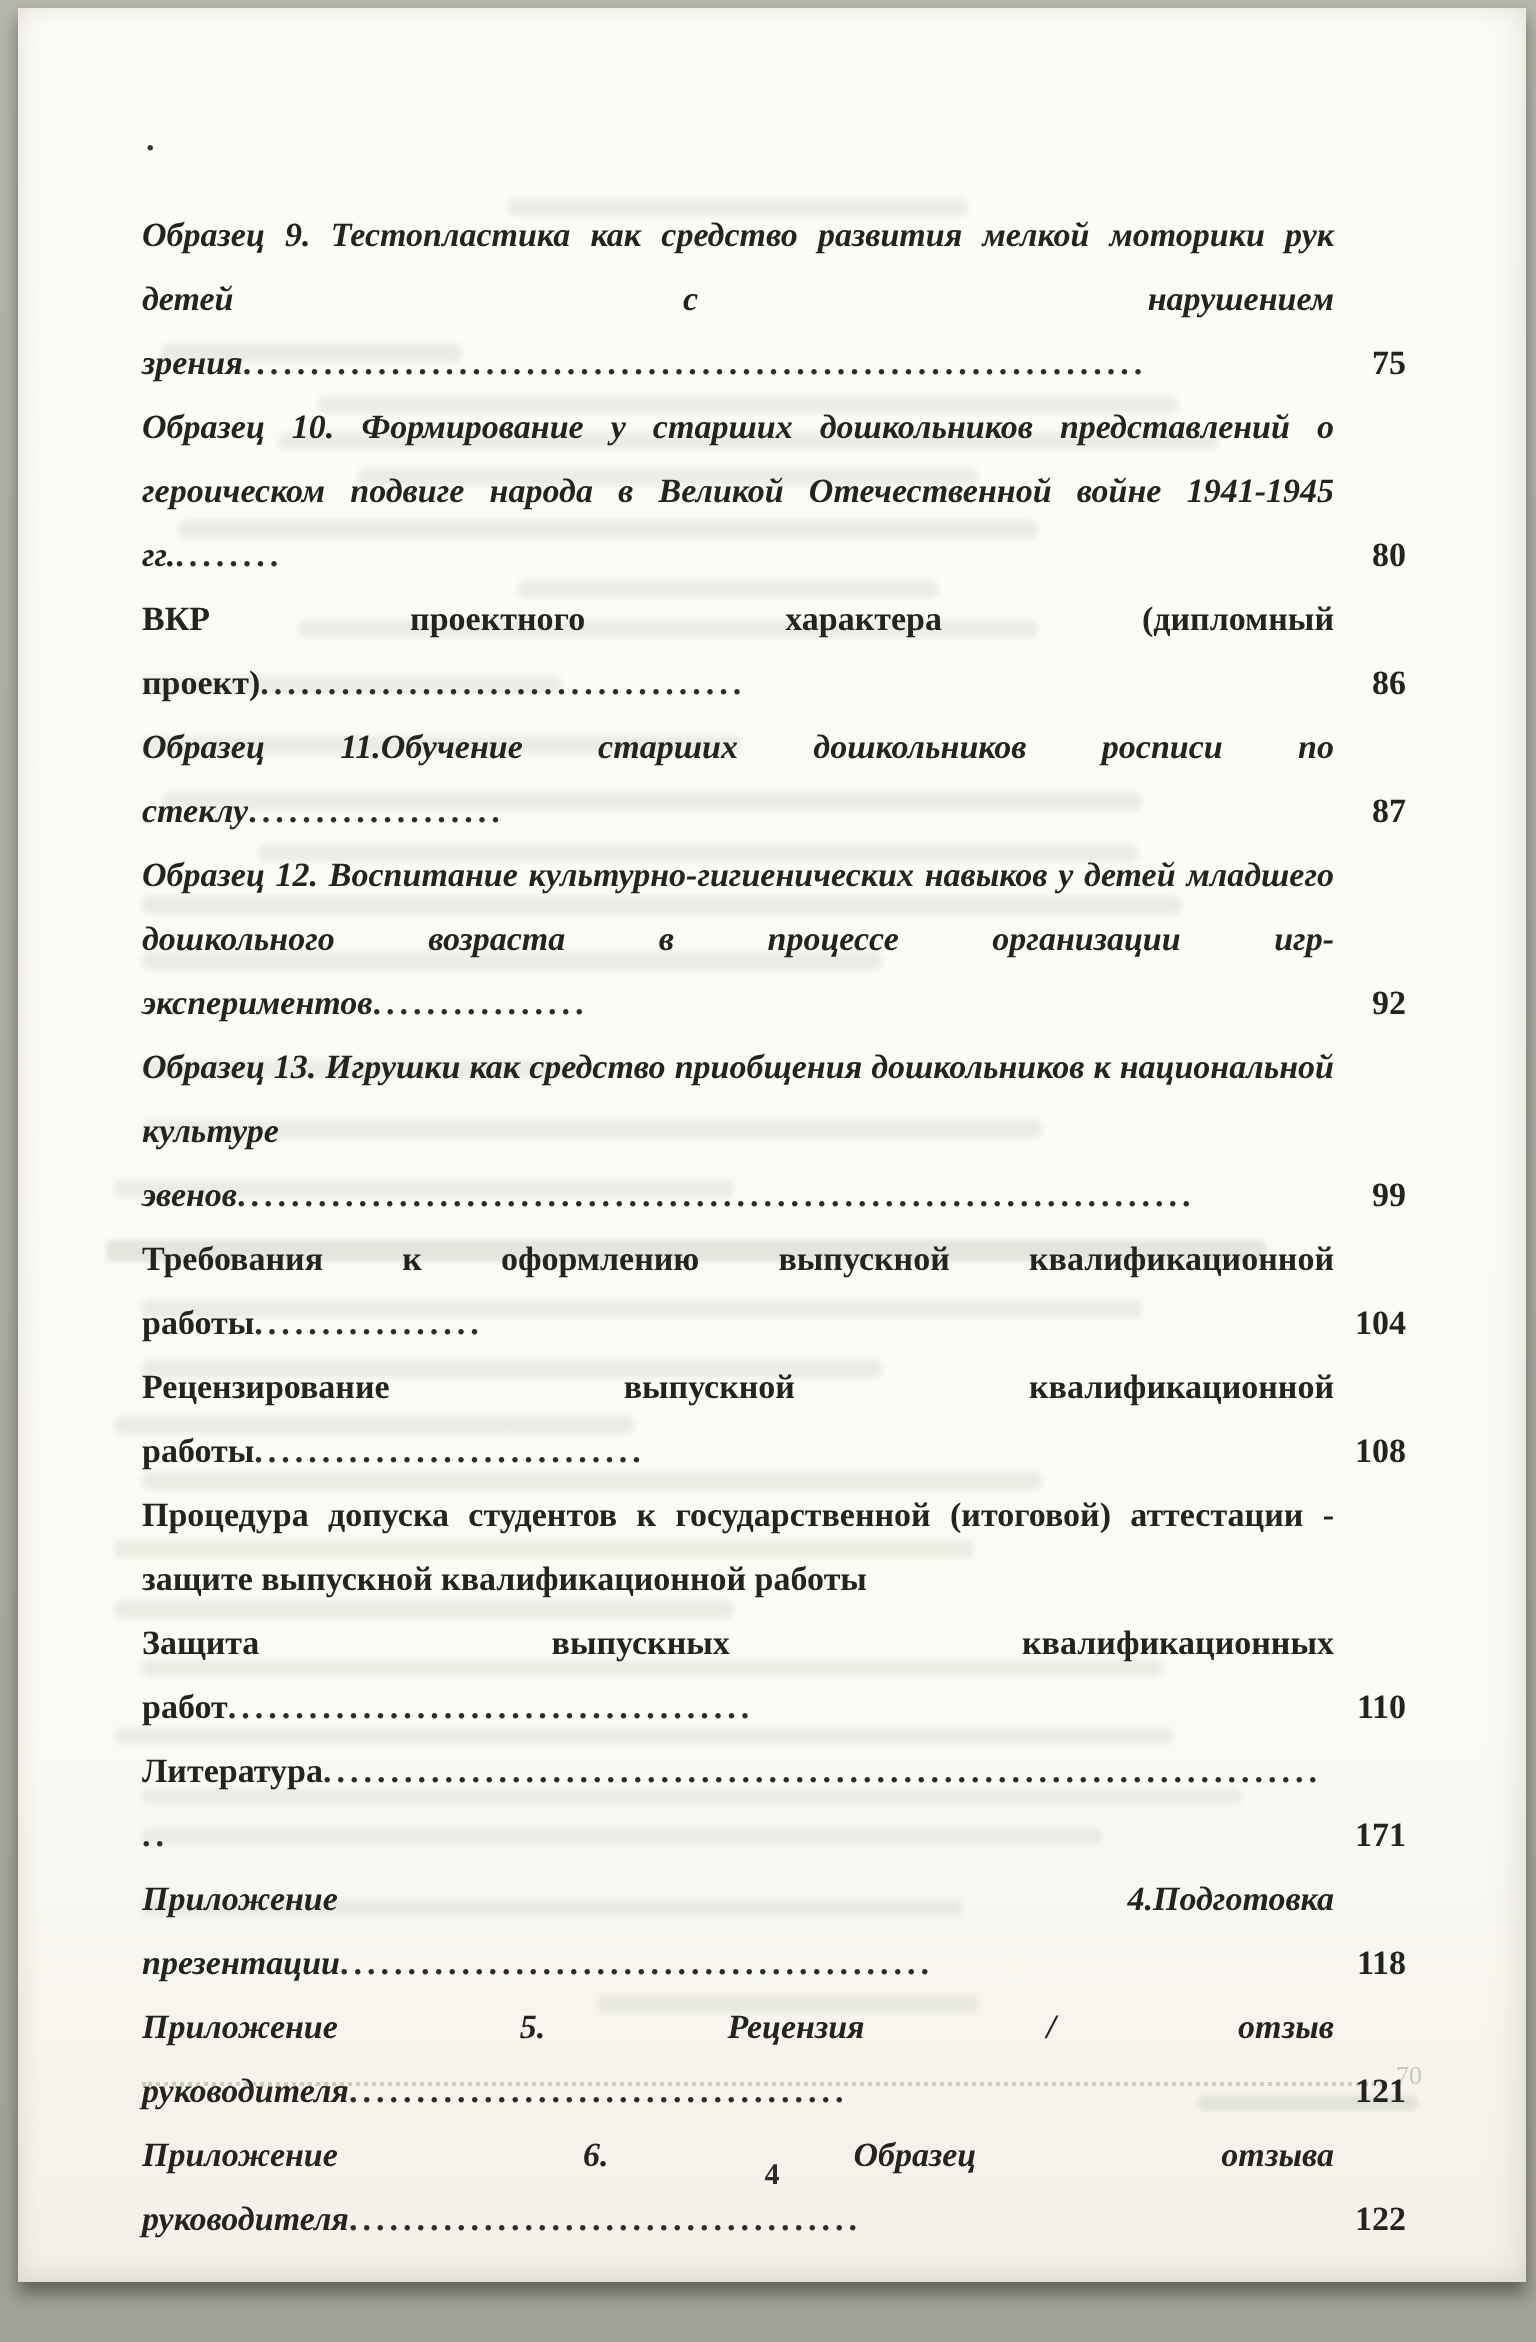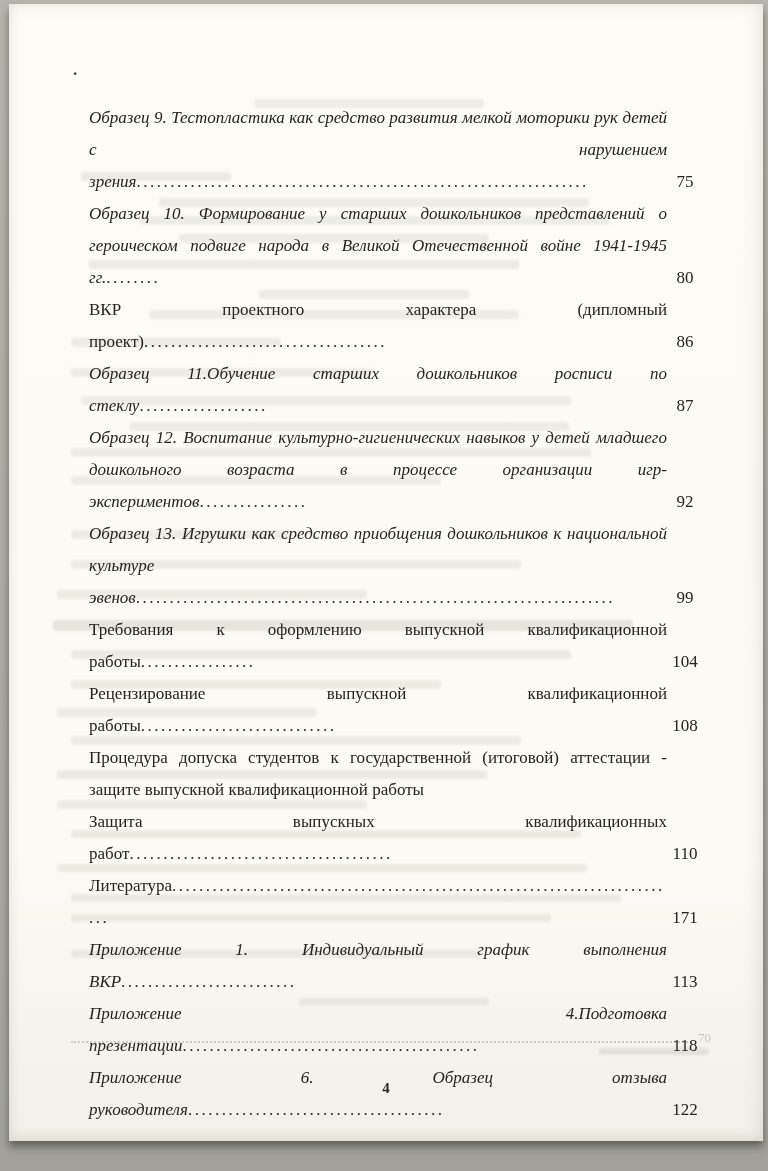--- a/index.html
+++ b/index.html
@@ -18,25 +18,25 @@
                 inset 4px 0 10px rgba(130,125,105,.05);
   }
   .bleed { position:absolute; inset:0; z-index:1; pointer-events:none; }
   .smudge { position:absolute; background:#767a6e; filter:blur(1.3px); border-radius:3px; }
   .ghost-line {
     position:absolute; left:62px; right:52px; top:1026px;
     display:flex; align-items:flex-end;
     color:#7d8076; opacity:.38; font-size:13px;
   }
   .ghost-dots { flex:1; border-bottom:2px dotted #8b8e83; margin:0 6px 3px 0; height:10px; }
-  .content { position:relative; z-index:2; padding:98px 60px 0 80px; color:#24231f; }
+  .content { position:relative; z-index:2; padding:98px 60px 0 62px; color:#24231f;font-weight:bold; }
   .entry { display:flex; align-items:flex-end; font-size:17px; line-height:32px; }
   .entry-text { flex:1 1 auto; text-align:justify; hyphens:none; }
   .italic .entry-text { font-style:italic; }
-  .entry-page { flex:0 0 36px; text-align:center; line-height:32px; font-style:normal; }
+  .entry-page { flex:0 0 36px; text-align:right; line-height:32px; font-style:normal; }
   .dots { font-style:normal; letter-spacing:2.5px; overflow-wrap:anywhere; word-break:break-all; color:#2e2d29; }
   .stray { position:absolute; left:64px; top:56px; font-size:17px; font-weight:bold; color:#3a3a35; z-index:2; }
   .footer-num {
     position:absolute; left:0; right:0; bottom:44px;
     text-align:center; font-size:15px; font-weight:bold; color:#2a2925; z-index:2;
   }
 </style>
 </head>
 <body>
 
@@ -122,26 +122,26 @@
         </div>
         <div class="entry">
           <span class="entry-text">Защита выпускных квалификационных работ<span class="dots">.......................................</span></span>
           <span class="entry-page">110</span>
         </div>
         <div class="entry">
           <span class="entry-text">Литература<span class="dots">............................................................................</span></span>
           <span class="entry-page">171</span>
         </div>
         <div class="entry italic">
-          <span class="entry-text">Приложение 1. Индивидуальный график выполнения ВКР<span class="dots">..........................</span></span>
-          <span class="entry-page">113</span>
+          <span class="entry-text">Приложение 4.Подготовка презентации<span class="dots">............................................</span></span>
+          <span class="entry-page">118</span>
         </div>
         <div class="entry italic">
-          <span class="entry-text">Приложение 4.Подготовка презентации<span class="dots">............................................</span></span>
-          <span class="entry-page">118</span>
+          <span class="entry-text">Приложение 5. Рецензия / отзыв руководителя<span class="dots">.....................................</span></span>
+          <span class="entry-page">121</span>
         </div>
         <div class="entry italic">
           <span class="entry-text">Приложение 6. Образец отзыва руководителя<span class="dots">......................................</span></span>
           <span class="entry-page">122</span>
         </div>
       </div>
   </div>
 
   <div class="footer-num">4</div>
 </div>

